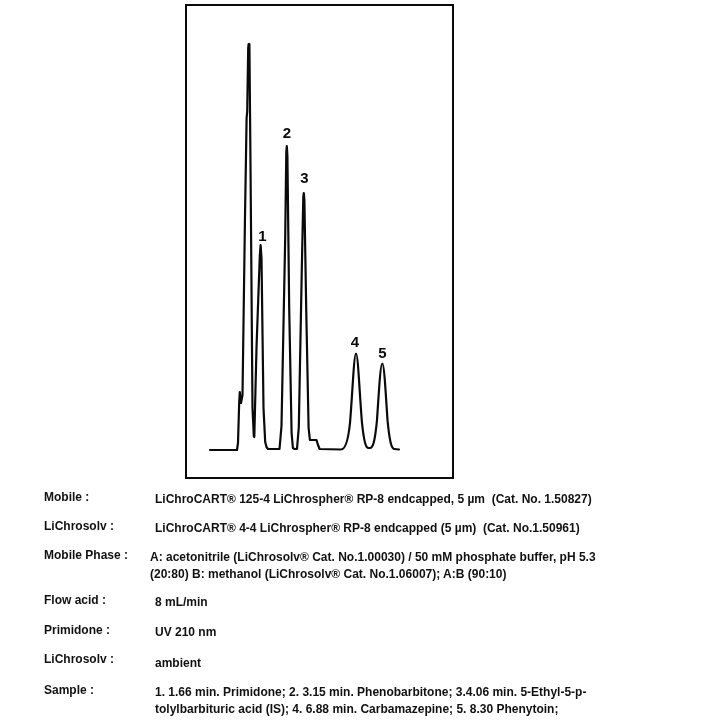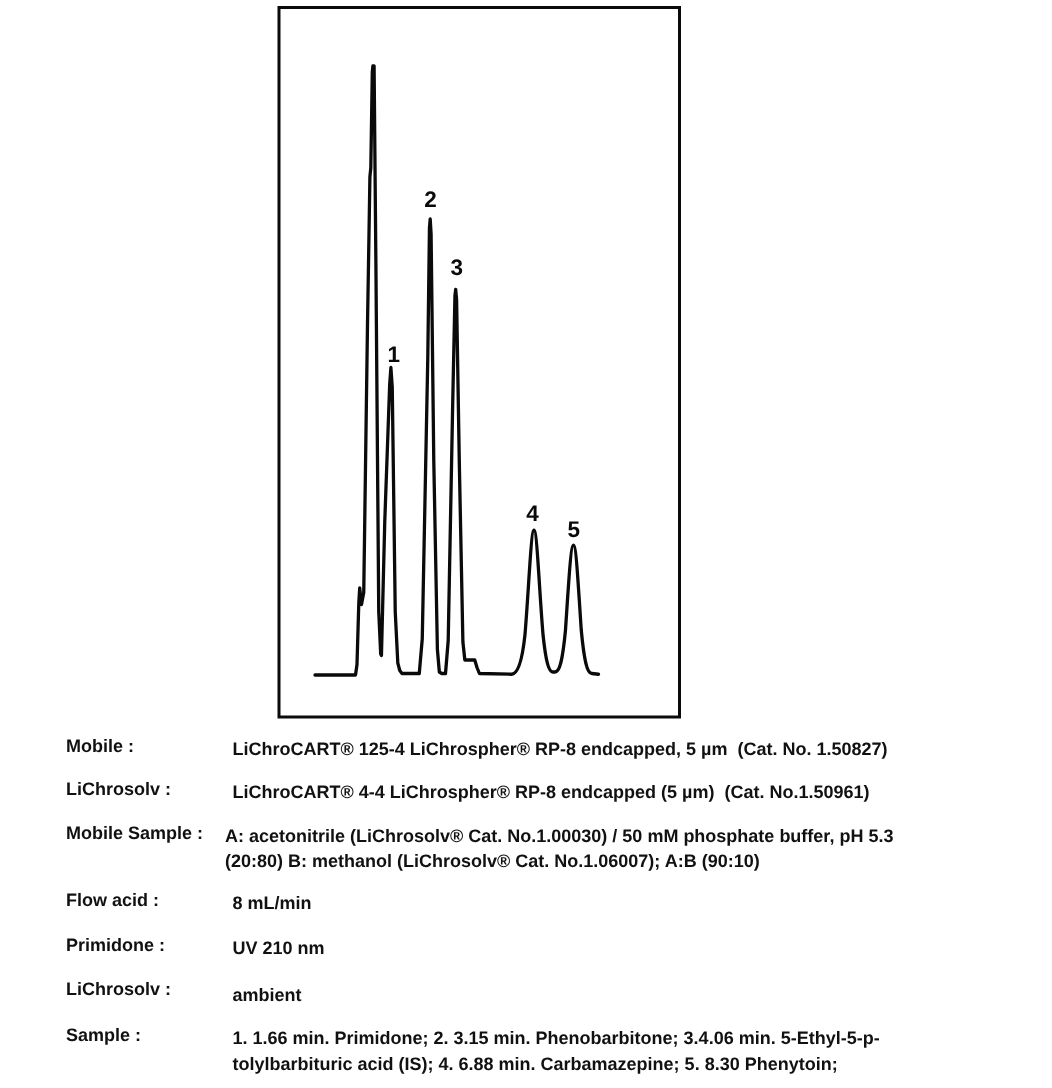--- a/index.html
+++ b/index.html
@@ -69,21 +69,21 @@
       <div class="cond-label">Mobile :</div>
       <div class="cond-value">LiChroCART® 125-4 LiChrospher® RP-8 endcapped, 5 µm  (Cat. No. 1.50827)</div>
     </div>
 
     <div class="cond-row" style="top:519px">
       <div class="cond-label">LiChrosolv :</div>
       <div class="cond-value">LiChroCART® 4-4 LiChrospher® RP-8 endcapped (5 µm)  (Cat. No.1.50961)</div>
     </div>
 
     <div class="cond-row tight" style="top:548px">
-      <div class="cond-label">Mobile Sample :</div>
+      <div class="cond-label">Mobile Phase :</div>
       <div class="cond-value">A: acetonitrile (LiChrosolv® Cat. No.1.00030) / 50 mM phosphate buffer, pH 5.3
 (20:80) B: methanol (LiChrosolv® Cat. No.1.06007); A:B (90:10)</div>
     </div>
 
     <div class="cond-row" style="top:593px">
       <div class="cond-label">Flow acid :</div>
       <div class="cond-value">8 mL/min</div>
     </div>
 
     <div class="cond-row" style="top:623px">

